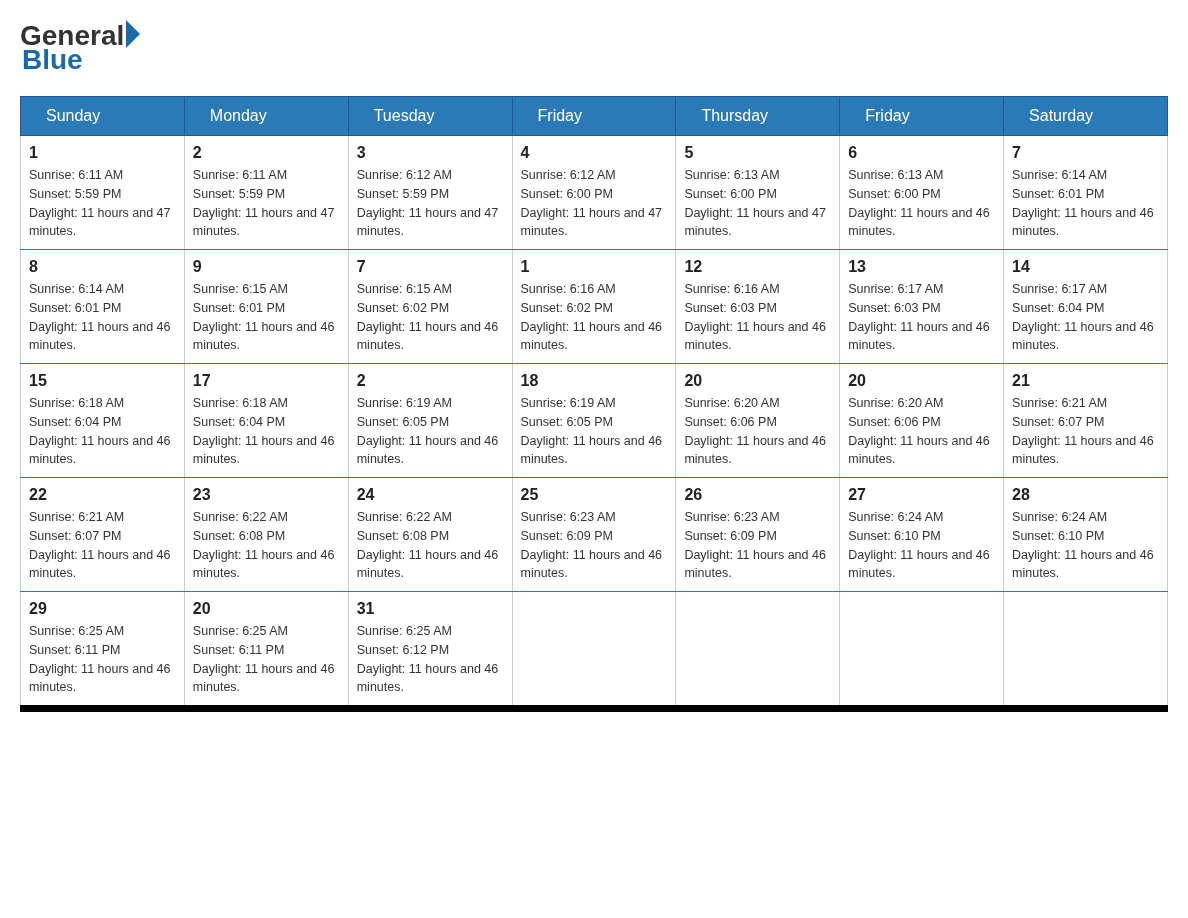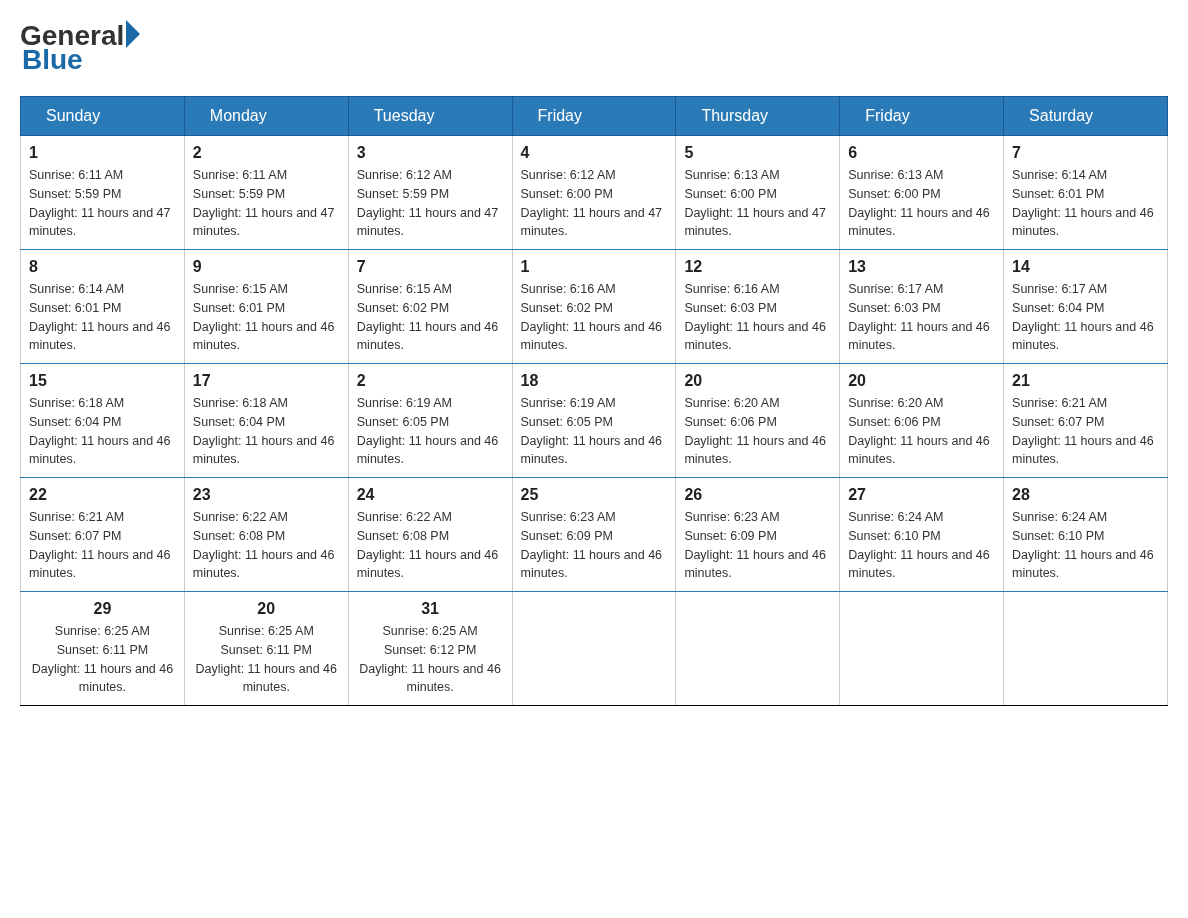--- a/index.html
+++ b/index.html
@@ -91,22 +91,21 @@
       font-weight: bold;
       color: #222;
       margin-bottom: 4px;
     }
     .day-info {
       font-size: 12.5px;
       line-height: 1.5;
       color: #333;
     }
     tr:last-child td {
-      border-bottom: 1px solid #000000;
-      text-align: center;
+      border-bottom: 7px solid #000000;
     }
     .empty-cell {
       background: #fff;
     }
   </style>
 </head>
 <body>
 
 <div class="header">
   <div class="logo">

